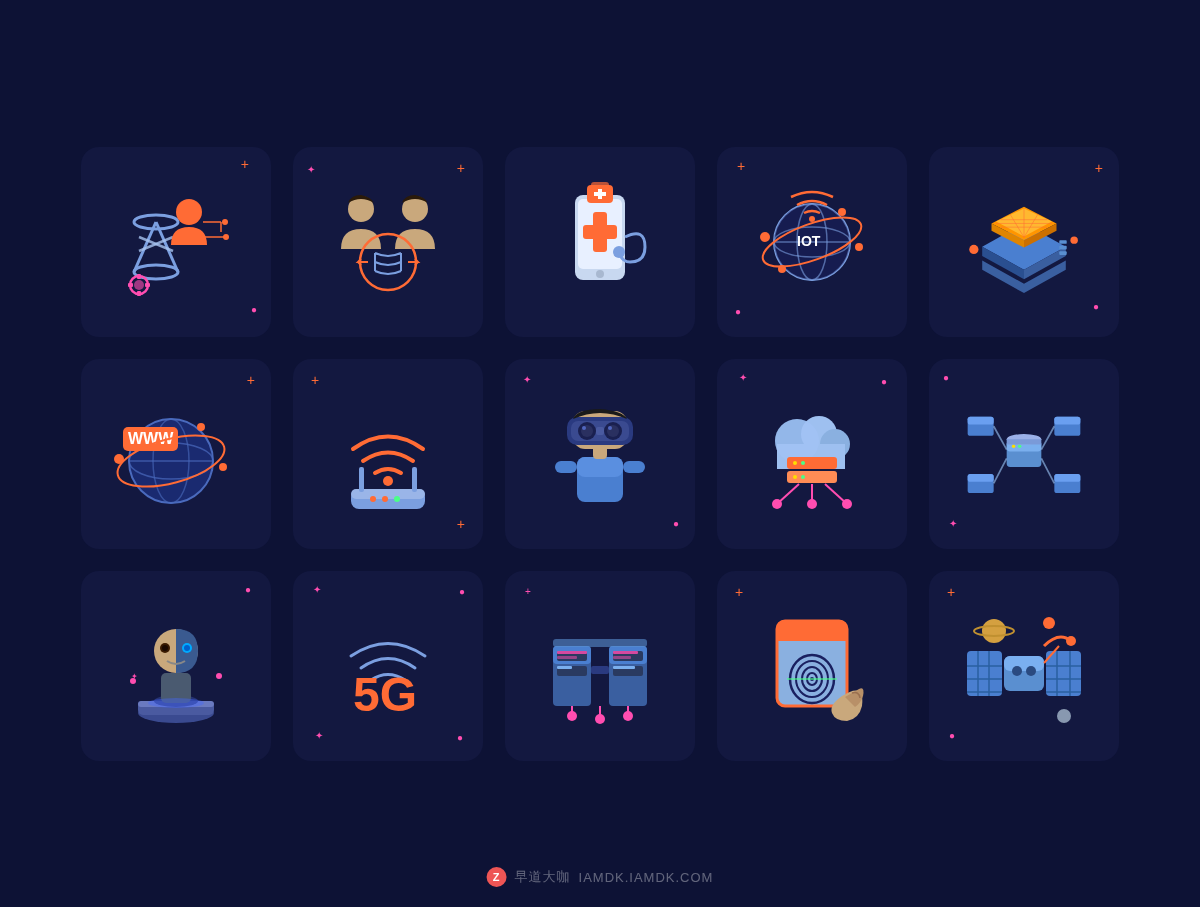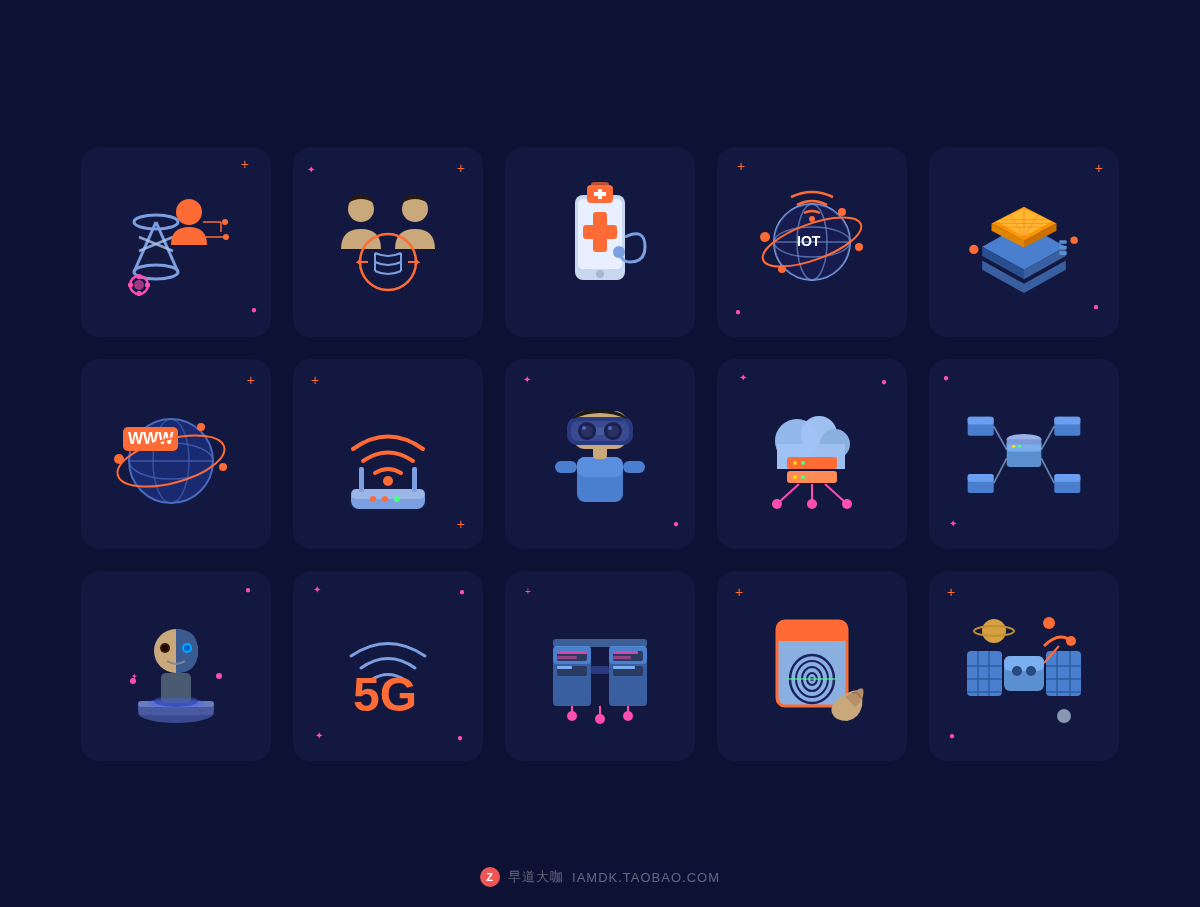--- a/index.html
+++ b/index.html
@@ -518,14 +518,14 @@
     </svg>
   </div>
 
 </div>
 
 <div class="watermark">
   <div class="watermark-z">
     <span>Z</span>
   </div>
   <span>早道大咖</span>
-  <span>IAMDK.TAOBAO.COM</span>
+  <span>IAMDK.IAMDK.COM</span>
 </div>
 
 </body></html>

